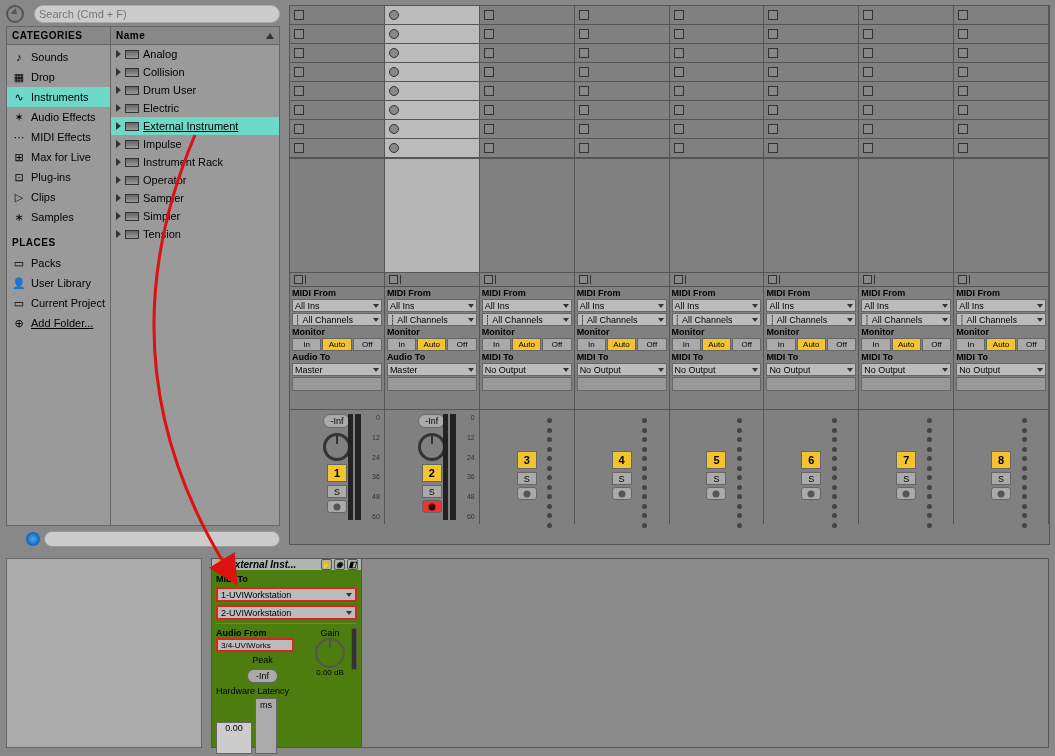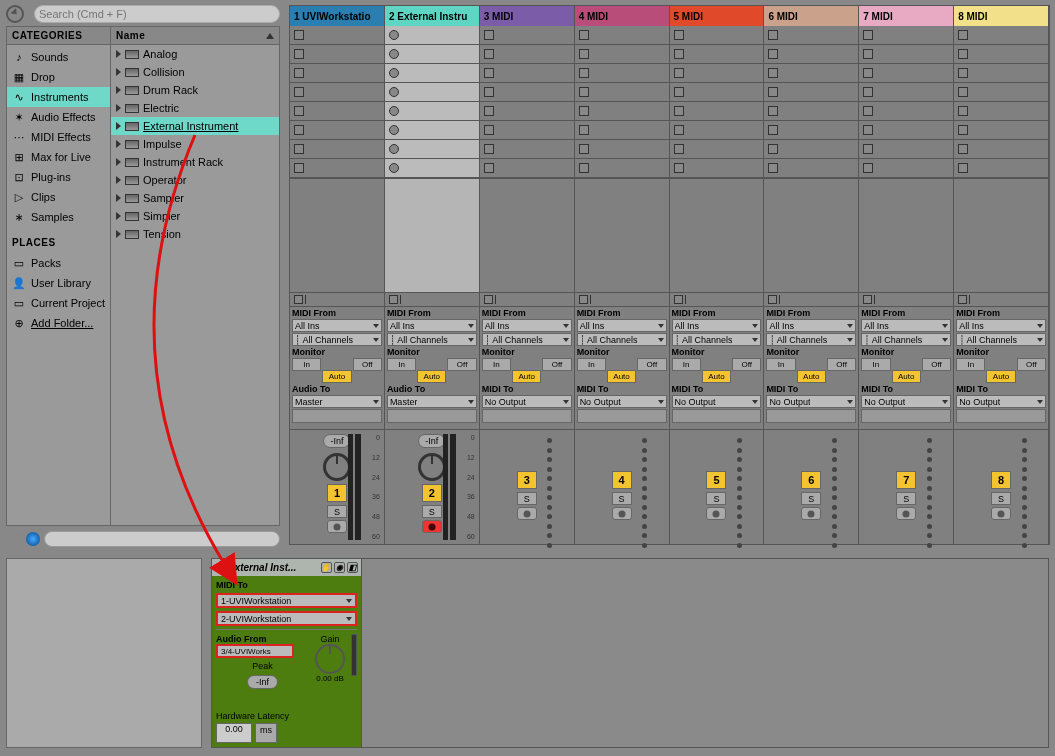--- a/index.html
+++ b/index.html
@@ -54,21 +54,21 @@
 .statusrow .sc{flex:1;border-right:1px solid #555;display:flex;align-items:center;padding-left:4px;gap:2px;}
 .statusrow .sc .stop{width:9px;height:9px;border:1px solid #333;background:#888;}
 .ioarea{display:flex;height:122px;}
 .iocol{flex:1;border-right:1px solid #555;padding:1px 2px;font-size:9px;display:flex;flex-direction:column;gap:1px;}
 .iolbl{font-weight:bold;}
 .iodrop{height:13px;background:#bbb;border:1px solid #666;display:flex;align-items:center;justify-content:space-between;padding:0 2px;font-size:9px;}
 .iodrop .v{overflow:hidden;white-space:nowrap;}
 .iodrop .ar{width:0;height:0;border-left:3px solid transparent;border-right:3px solid transparent;border-top:4px solid #333;}
 .monrow{display:flex;gap:1px;}
 .monbtn{flex:1;height:13px;border:1px solid #666;background:#aaa;display:flex;align-items:center;justify-content:center;font-size:8px;}
-.monbtn.on{background:#f4c430;margin-top:12px;}
+.monbtn.on{background:#f4c430;}
 .sendstrip{height:14px;background:#999;border:1px solid #666;}
 .mixer{display:flex;height:115px;border-top:1px solid #555;}
 .mixcol{flex:1;border-right:1px solid #555;position:relative;padding:4px 2px;}
 .inflabel{display:inline-block;padding:1px 6px;border:1px solid #666;border-radius:9px;background:#aaa;font-size:9px;margin-bottom:3px;}
 .pan{width:28px;height:28px;border:3px solid #333;border-radius:50%;position:relative;margin:2px auto;}
 .pan::after{content:"";position:absolute;left:50%;top:-2px;width:2px;height:10px;background:#333;transform:translateX(-50%);}
 .numbox{width:20px;height:18px;background:#f4c430;border:1px solid #666;display:flex;align-items:center;justify-content:center;font-weight:bold;margin:3px auto;}
 .solobtn{width:20px;height:13px;border:1px solid #666;background:#aaa;display:flex;align-items:center;justify-content:center;font-size:9px;margin:2px auto;}
 .recbtn{width:20px;height:13px;border:1px solid #666;background:#aaa;border-radius:3px;margin:1px auto;position:relative;}
 .recbtn::after{content:"";position:absolute;left:50%;top:50%;width:7px;height:7px;border-radius:50%;background:#555;transform:translate(-50%,-50%);}
@@ -90,21 +90,21 @@
 .devbody{flex:1;padding:4px;font-size:9px;display:flex;flex-direction:column;gap:3px;}
 .reddrop{height:15px;border:2px solid #d22;background:#bbb;display:flex;align-items:center;justify-content:space-between;padding:0 3px;}
 .reddrop .ar{width:0;height:0;border-left:3px solid transparent;border-right:3px solid transparent;border-top:4px solid #333;}
 .audiofrom{border-top:1px solid #777;padding-top:4px;display:flex;gap:6px;}
 .smalldrop{height:14px;border:2px solid #d22;background:#bbb;display:flex;align-items:center;padding:0 3px;font-size:8px;width:78px;justify-content:space-between;}
 .knobg{width:30px;height:30px;border:2px solid #555;border-radius:50%;position:relative;}
 .knobg::after{content:"";position:absolute;left:50%;top:0;width:2px;height:8px;background:#555;transform:translateX(-50%);}
 .peakrow{display:flex;align-items:center;gap:4px;flex-direction:column;}
 .pill{padding:1px 8px;border:1px solid #666;border-radius:8px;background:#aaa;font-size:9px;}
 .latrow{margin-top:auto;display:flex;align-items:center;gap:4px;}
-.numfield{width:36px;height:20px;border:1px solid #666;background:#ccc;text-align:center;font-size:9px;}
+.numfield{width:36px;height:32px;border:1px solid #666;background:#ccc;text-align:center;font-size:9px;margin-top:24px;}
 .msbtn{padding:1px 4px;border:1px solid #666;background:#aaa;font-size:9px;}
 .dropzone{flex:1;display:flex;align-items:center;justify-content:center;color:#333;font-weight:bold;font-size:11px;}
 .vumini{width:6px;background:linear-gradient(#333,#333);height:42px;border:1px solid #555;}
 
 
 .arrowsvg{position:absolute;left:110px;top:130px;width:200px;height:470px;pointer-events:none;}
 </style>
 </head>
 <body>
 
@@ -186,21 +186,21 @@
           <span>Analog</span>
         </div>
         <div class="devrow">
           <span class="arw"></span>
           <span class="boxico"></span>
           <span>Collision</span>
         </div>
         <div class="devrow">
           <span class="arw"></span>
           <span class="boxico"></span>
-          <span>Drum Rack</span>
+          <span>Drum User</span>
         </div>
         <div class="devrow">
           <span class="arw"></span>
           <span class="boxico"></span>
           <span>Electric</span>
         </div>
         <div class="devrow sel">
           <span class="arw"></span>
           <span class="boxico"></span>
           <span>External Instrument</span>
@@ -241,30 +241,20 @@
 
 <div class="botsearch">
   <div class="rings"></div>
   <div class="led"></div>
   <input style="">
 </div>
 
 <div class="emptybox"></div>
 
 <div class="session">
-  <div class="trackheads" id="trackheads">
-      <div class="th" style="background: rgb(42, 126, 176);">1 UVIWorkstatio</div>
-      <div class="th" style="background: rgb(95, 214, 195);">2 External Instru</div>
-      <div class="th" style="background: rgb(122, 92, 168);">3 MIDI</div>
-      <div class="th" style="background: rgb(184, 77, 122);">4 MIDI</div>
-      <div class="th" style="background: rgb(224, 74, 42);">5 MIDI</div>
-      <div class="th" style="background: rgb(202, 162, 140);">6 MIDI</div>
-      <div class="th" style="background: rgb(232, 169, 194);">7 MIDI</div>
-      <div class="th" style="background: rgb(242, 224, 138);">8 MIDI</div>
-    </div>
   <div class="clipgrid" id="clipgrid">
       <div class="ccol">
         <div class="crow">
           <span class="stop"></span>
         </div>
         <div class="crow">
           <span class="stop"></span>
         </div>
         <div class="crow">
           <span class="stop"></span>

